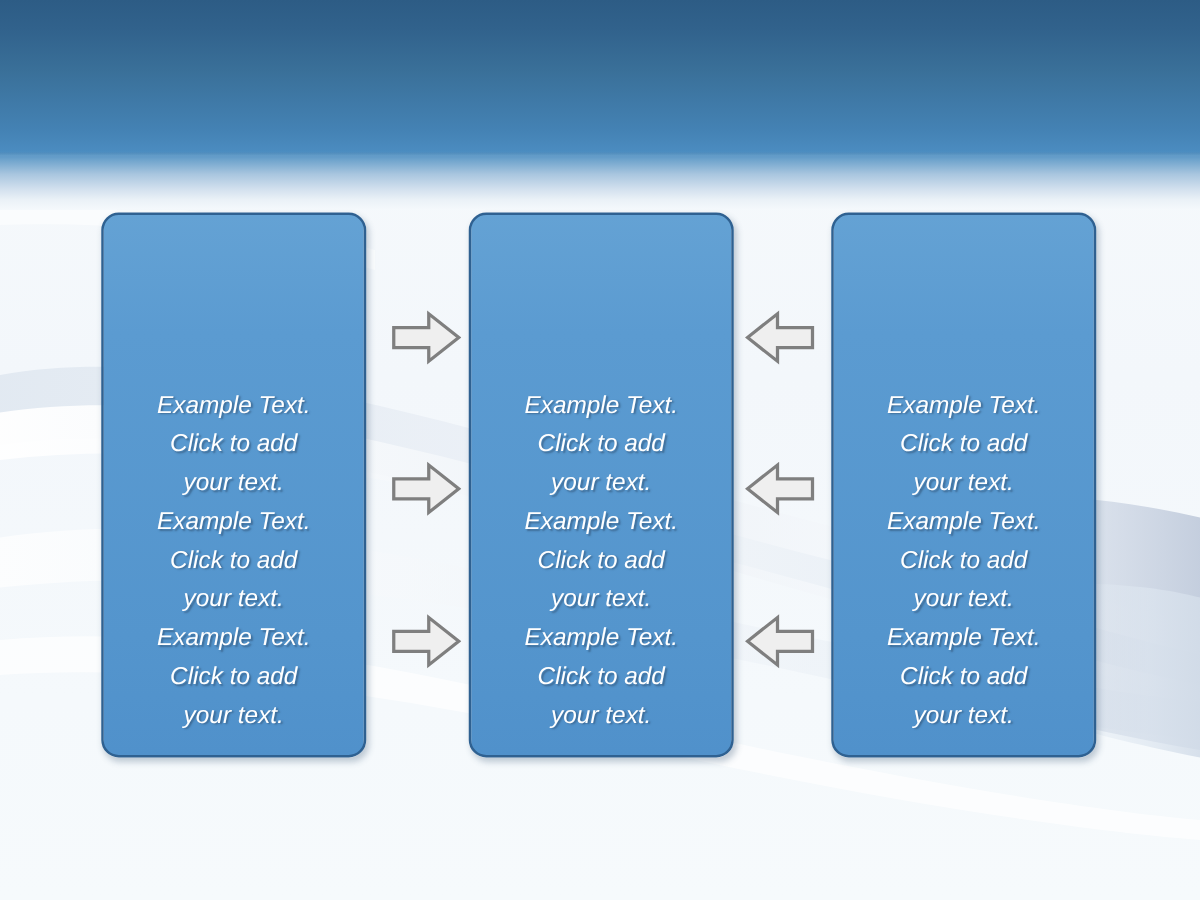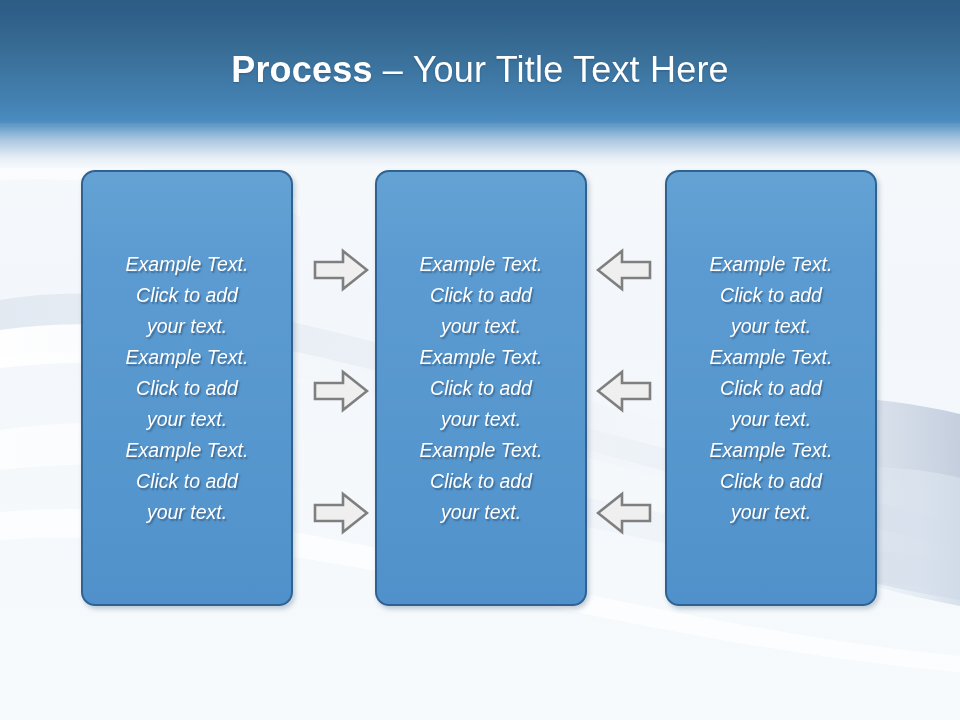--- a/index.html
+++ b/index.html
@@ -98,21 +98,21 @@
     top: 170px;
     width: 212px;
     height: 436px;
     background: linear-gradient(to bottom, #64a2d4 0%, #5b9bd1 22%, #5495cd 78%, #5091cb 100%);
     border: 2px solid #2f6191;
     border-radius: 14px;
     box-sizing: border-box;
     box-shadow: 2px 3px 5px rgba(60, 90, 120, 0.30);
     display: flex;
     flex-direction: column;
-    justify-content: center;
+    justify-content: flex-end;
     align-items: center;
     padding: 16px 10px;
   }
   .col-1 { left: 81px; }
   .col-2 { left: 375px; }
   .col-3 { left: 665px; }
 
   .cell-text {
     width: 100%;
     color: #ffffff;
@@ -175,23 +175,20 @@
     <path d="M0,430 C200,400 430,470 700,520 C830,544 910,556 960,562 L960,592 C880,584 770,566 640,538 C380,482 190,450 0,470 Z" fill="url(#wv2)" opacity="0.75"></path>
     <path d="M760,400 C830,392 900,400 960,414 L960,600 C890,588 820,572 760,552 Z" fill="url(#wv3)"></path>
     <path d="M820,468 C880,464 930,470 960,478 L960,606 C910,596 860,584 820,570 Z" fill="url(#wv4)"></path>
     <path d="M0,512 C160,498 330,536 540,584 C720,624 870,648 960,656 L960,672 C860,664 700,640 520,600 C320,556 150,530 0,540 Z" fill="#ffffff" opacity="0.65"></path>
     <path d="M0,162 C120,158 220,176 300,200 L300,216 C210,192 110,176 0,180 Z" fill="#ffffff" opacity="0.5"></path>
   </svg>
 
   <div class="header-band"></div>
   <div class="header-line"></div>
 
-  <div class="slide-title">
-    <span class="t-bold">Process</span><span class="t-rest"> – Your Title Text Here</span>
-  </div>
 
   <div class="column col-1">
     <div class="cell-text">Example Text.
 Click  to add
 your text.</div>
     <div class="cell-text">Example Text.
 Click  to add
 your text.</div>
     <div class="cell-text">Example Text.
 Click  to add

